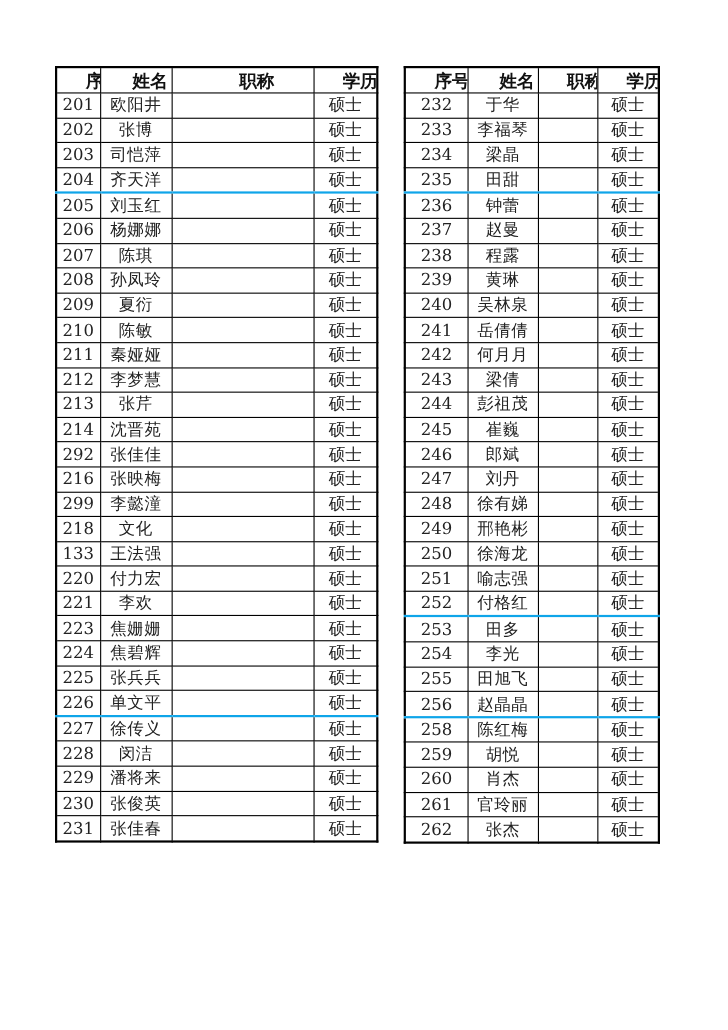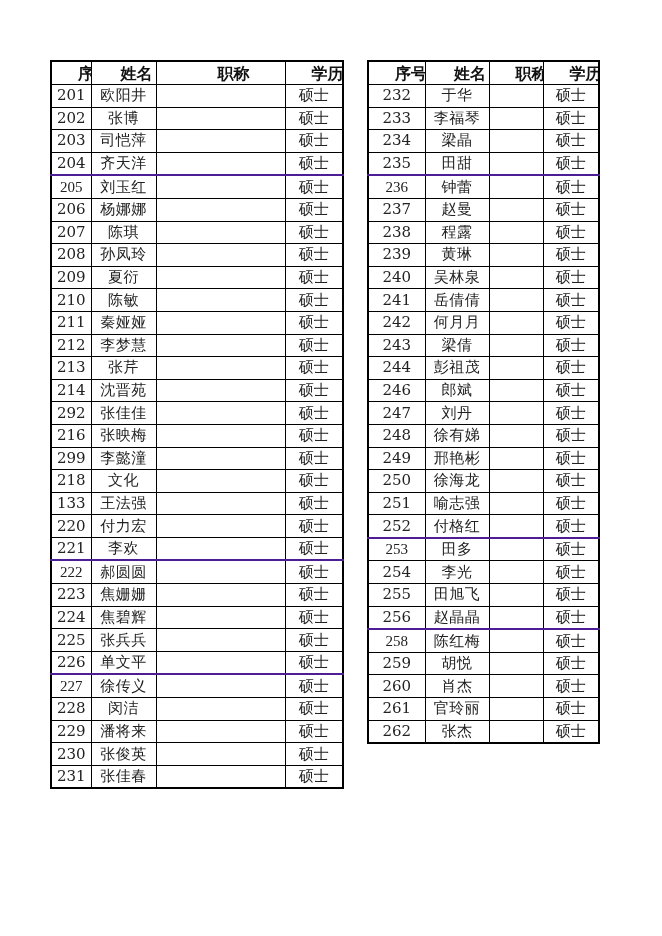--- a/index.html
+++ b/index.html
@@ -3,21 +3,21 @@
 <meta charset="utf-8">
 <style>
   html, body { margin: 0; padding: 0; background: #ffffff; }
   body { width: 662px; height: 936px; position: relative; overflow: hidden;
          font-family: "DejaVu Serif", "Liberation Serif", serif; color: #111; }
   .tbl { position: absolute; top: 60px; border-collapse: collapse; table-layout: fixed; }
   .tbl td, .tbl th { border: 1px solid #000; padding: 0; text-align: center;
                      height: 21.6px; font-size: 15px; line-height: 21px; white-space: nowrap; overflow: hidden; }
   .tbl th { height: 22px; font-size: 16px; font-weight: bold; font-family: "DejaVu Sans", "Liberation Sans", sans-serif; padding-left: 26px; }
   .tbl { border: 2px solid #000; }
-  .tbl tr.thick-top td { border-top: 2px solid #4c1d95; font-family: Liberation Serif, serif; }
+  .tbl tr.thick-top td { border-top: 2px solid #0ea5e9; }
   .tbl th { border-bottom: 1px solid #000; }
   #left { left: 50px; width: 292px; }
   #right { left: 367px; width: 231px; border-right: 2.5px solid #000; }
   .num { color: #222; }
   .deg { color: #222; }
   .name { color: #222; letter-spacing: 0.5px; }
 </style>
 </head>
 <body>
 
@@ -156,26 +156,20 @@
         <td class="name">付力宏</td>
         <td></td>
         <td class="deg">硕士</td>
       </tr>
       <tr>
         <td class="num">221</td>
         <td class="name">李欢</td>
         <td></td>
         <td class="deg">硕士</td>
       </tr>
-      <tr class="thick-top">
-        <td class="num">222</td>
-        <td class="name">郝圆圆</td>
-        <td></td>
-        <td class="deg">硕士</td>
-      </tr>
       <tr>
         <td class="num">223</td>
         <td class="name">焦姗姗</td>
         <td></td>
         <td class="deg">硕士</td>
       </tr>
       <tr>
         <td class="num">224</td>
         <td class="name">焦碧辉</td>
         <td></td>
@@ -314,20 +308,26 @@
         <td></td>
         <td class="deg">硕士</td>
       </tr>
       <tr>
         <td class="num">244</td>
         <td class="name">彭祖茂</td>
         <td></td>
         <td class="deg">硕士</td>
       </tr>
       <tr>
+        <td class="num">245</td>
+        <td class="name">崔巍</td>
+        <td></td>
+        <td class="deg">硕士</td>
+      </tr>
+      <tr>
         <td class="num">246</td>
         <td class="name">郎斌</td>
         <td></td>
         <td class="deg">硕士</td>
       </tr>
       <tr>
         <td class="num">247</td>
         <td class="name">刘丹</td>
         <td></td>
         <td class="deg">硕士</td>

